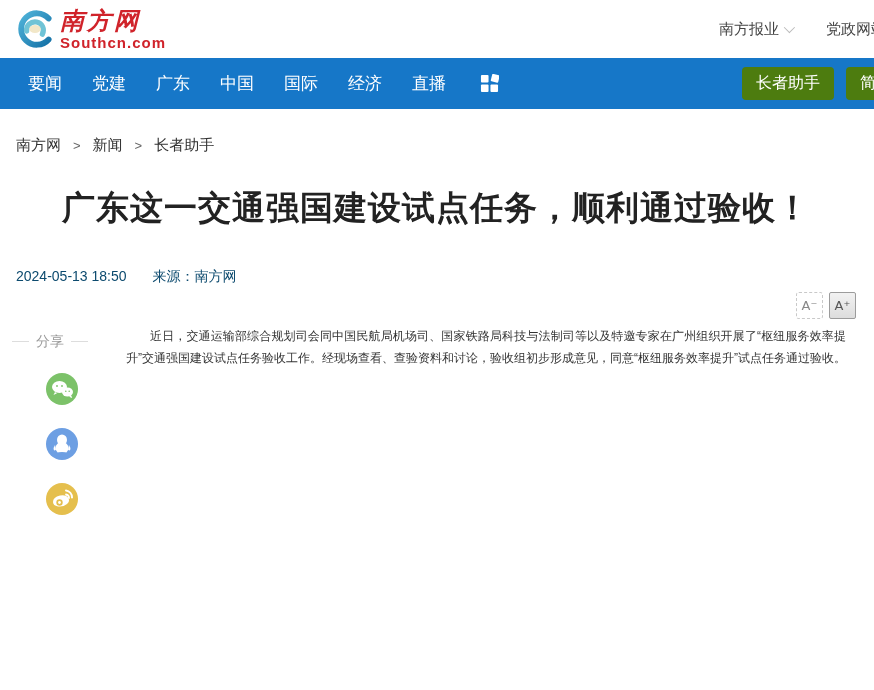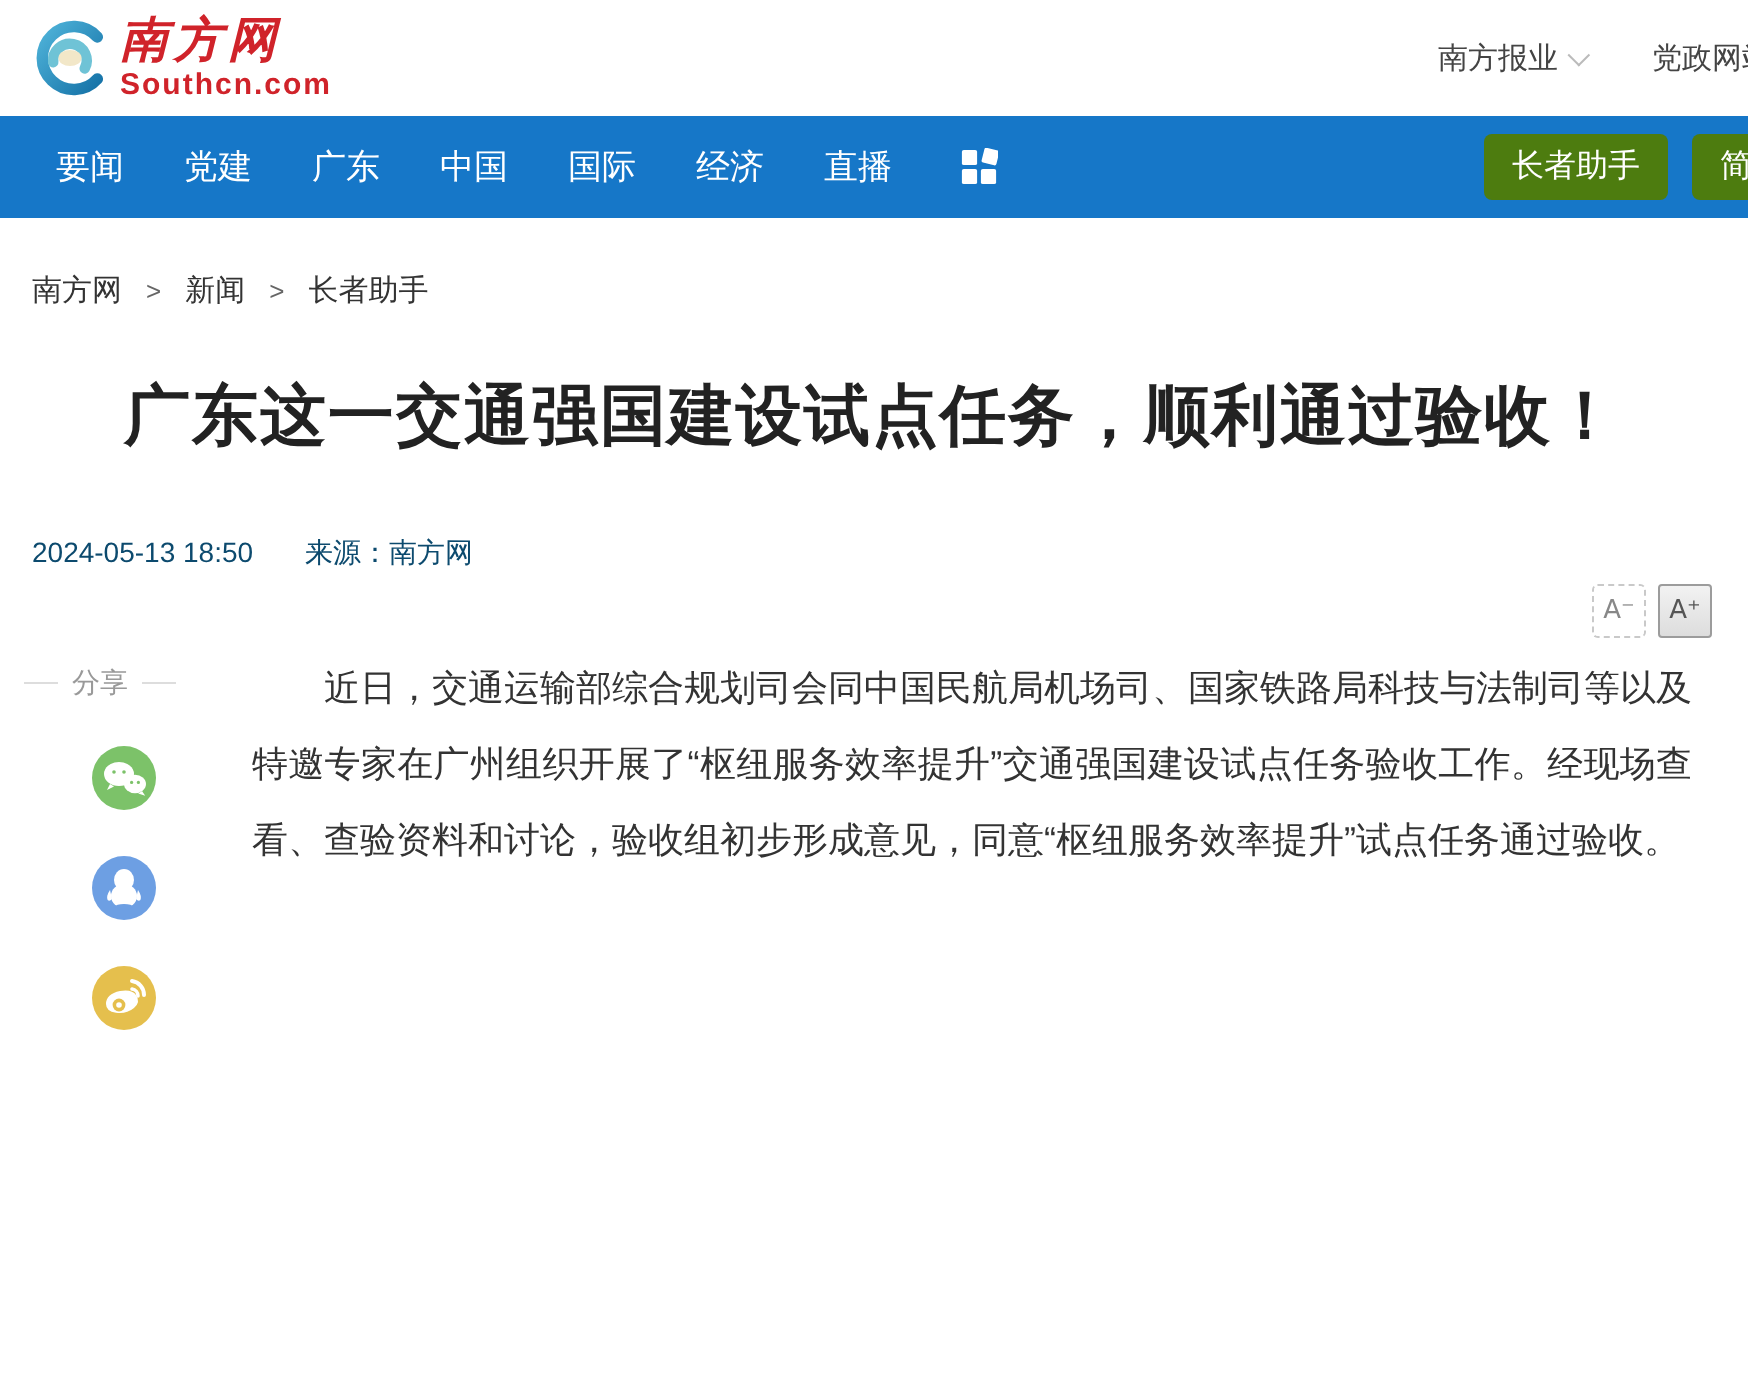--- a/index.html
+++ b/index.html
@@ -162,22 +162,22 @@
     display: flex; align-items: center; justify-content: center;
     cursor: pointer;
   }
   .share-icon svg { width: 32px; height: 32px; }
   .icon-wechat { background: #7cc269; }
   .icon-qq     { background: #6d9fe3; }
   .icon-weibo  { background: #e5bf4d; }
 
   .article-body { flex: 1; padding: 0 28px 0 2px; }
   .article-body p {
-    font-size: 18px;
-    line-height: 38px;
+    font-size: 12px;
+    line-height: 22px;
     color: #333;
     text-indent: 2em;
     margin-bottom: 24px;
     text-align: justify;
   }
 </style>
 </head>
 <body>
 
 <div class="header-top">

